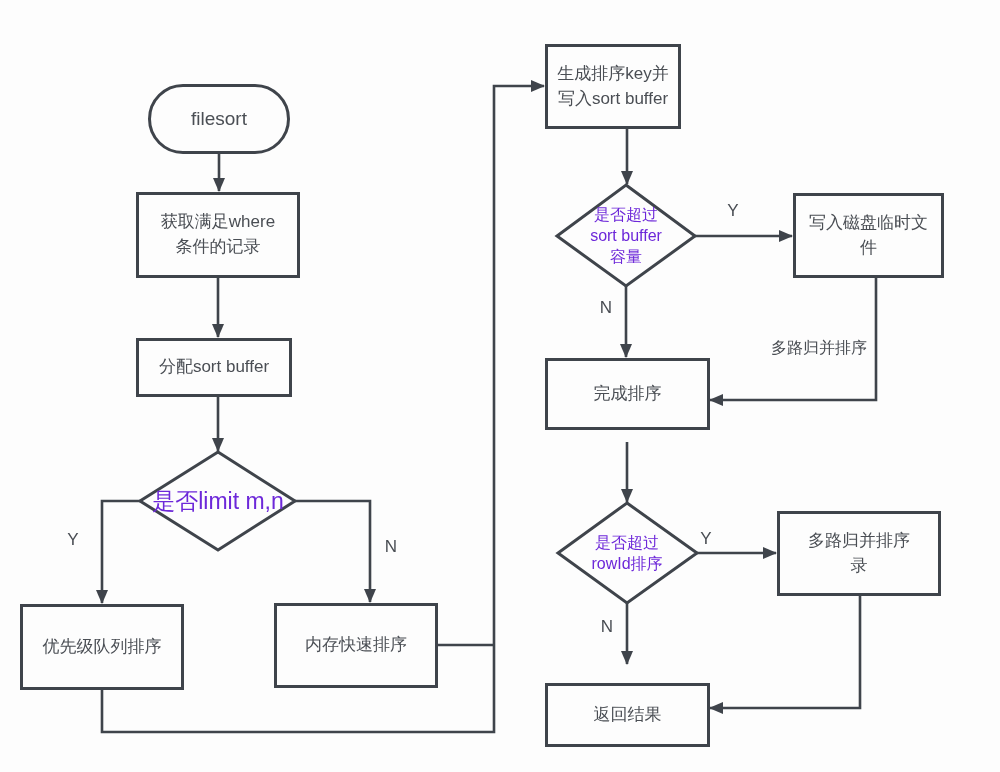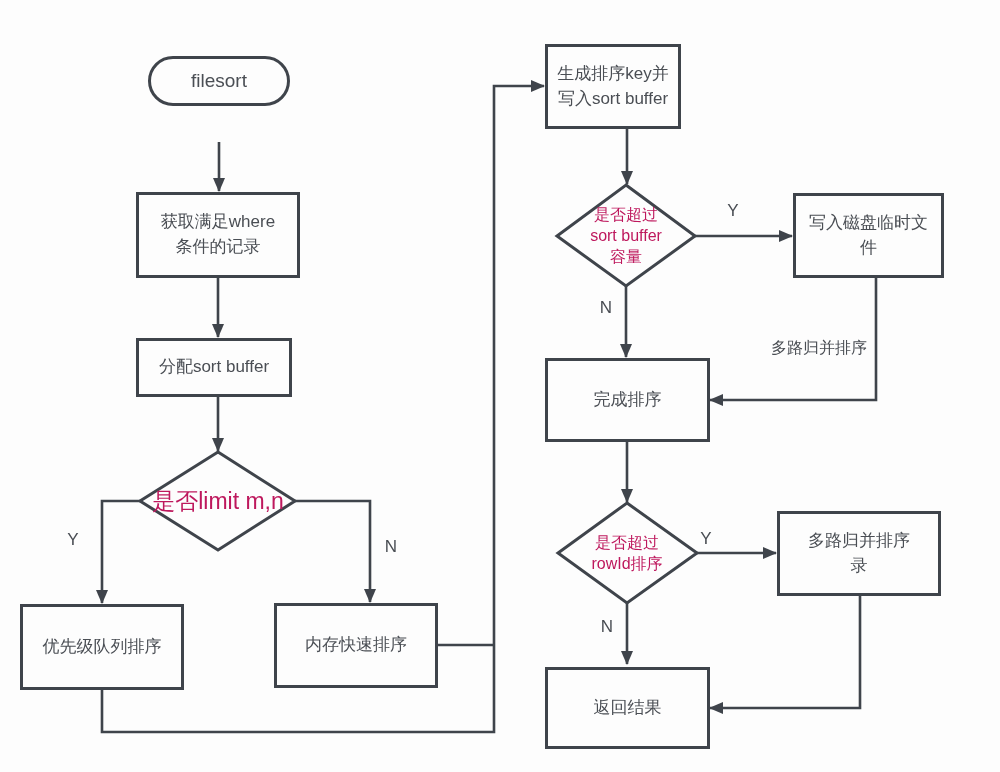--- a/index.html
+++ b/index.html
@@ -41,21 +41,21 @@
     background: #fdfdfd;
     font-size: 19px;
   }
   .diamond-label {
     position: absolute;
     transform: translate(-50%, -50%);
     text-align: center;
     white-space: pre-line;
     font-size: 16px;
     line-height: 1.32;
-    color: #be185d;
+    color: #6d28d9;
   }
   .edge-label {
     position: absolute;
     transform: translate(-50%, -50%);
     font-size: 17px;
     color: #4a4e54;
     white-space: nowrap;
   }
 </style>
 </head>
@@ -84,21 +84,21 @@
     <path d="M627,129 L627,184" fill="none" stroke="#3f444b" stroke-width="2.6" marker-end="url(#arrow)"></path>
     <path d="M695,236 L792,236" fill="none" stroke="#3f444b" stroke-width="2.6" marker-end="url(#arrow)"></path>
     <path d="M626,286 L626,357" fill="none" stroke="#3f444b" stroke-width="2.6" marker-end="url(#arrow)"></path>
     <path d="M876,278 L876,400 L710,400" fill="none" stroke="#3f444b" stroke-width="2.6" marker-end="url(#arrow)"></path>
     <path d="M627,442 L627,502" fill="none" stroke="#3f444b" stroke-width="2.6" marker-end="url(#arrow)"></path>
     <path d="M697,553 L776,553" fill="none" stroke="#3f444b" stroke-width="2.6" marker-end="url(#arrow)"></path>
     <path d="M627,603 L627,664" fill="none" stroke="#3f444b" stroke-width="2.6" marker-end="url(#arrow)"></path>
     <path d="M860,596 L860,708 L710,708" fill="none" stroke="#3f444b" stroke-width="2.6" marker-end="url(#arrow)"></path>
   </svg>
 
-  <div class="node terminator" style="left:148px; top:56px; width:142px; height:50px;">filesort</div>
+  <div class="node terminator" style="left:148px; top:84px; width:142px; height:70px;">filesort</div>
 
   <div class="node rect" style="left:136px; top:192px; width:164px; height:86px;">获取满足where
 条件的记录</div>
 
   <div class="node rect" style="left:136px; top:338px; width:156px; height:59px;">分配sort buffer</div>
 
   <div class="diamond-label" style="left:218px; top:501px; font-size:23px;">是否limit m,n</div>
 
   <div class="node rect" style="left:20px; top:604px; width:164px; height:86px;">优先级队列排序</div>
 
@@ -107,29 +107,29 @@
   <div class="node rect" style="left:545px; top:44px; width:136px; height:85px;">生成排序key并
 写入sort buffer</div>
 
   <div class="diamond-label" style="left:626px; top:236px;">是否超过
 sort buffer
 容量</div>
 
   <div class="node rect" style="left:793px; top:193px; width:151px; height:85px;">写入磁盘临时文
 件</div>
 
-  <div class="node rect" style="left:545px; top:358px; width:165px; height:84px;">完成排序</div>
+  <div class="node rect" style="left:545px; top:358px; width:165px; height:72px;">完成排序</div>
 
   <div class="diamond-label" style="left:627px; top:553px;">是否超过
 rowId排序</div>
 
   <div class="node rect" style="left:777px; top:511px; width:164px; height:85px;">多路归并排序
 录</div>
 
-  <div class="node rect" style="left:545px; top:667px; width:165px; height:82px;">返回结果</div>
+  <div class="node rect" style="left:545px; top:683px; width:165px; height:64px;">返回结果</div>
 
   <div class="edge-label" style="left:73px; top:540px;">Y</div>
 
   <div class="edge-label" style="left:391px; top:547px;">N</div>
 
   <div class="edge-label" style="left:733px; top:211px;">Y</div>
 
   <div class="edge-label" style="left:606px; top:308px;">N</div>
 
   <div class="edge-label" style="left:819px; top:348px; font-size:16px;">多路归并排序</div>

